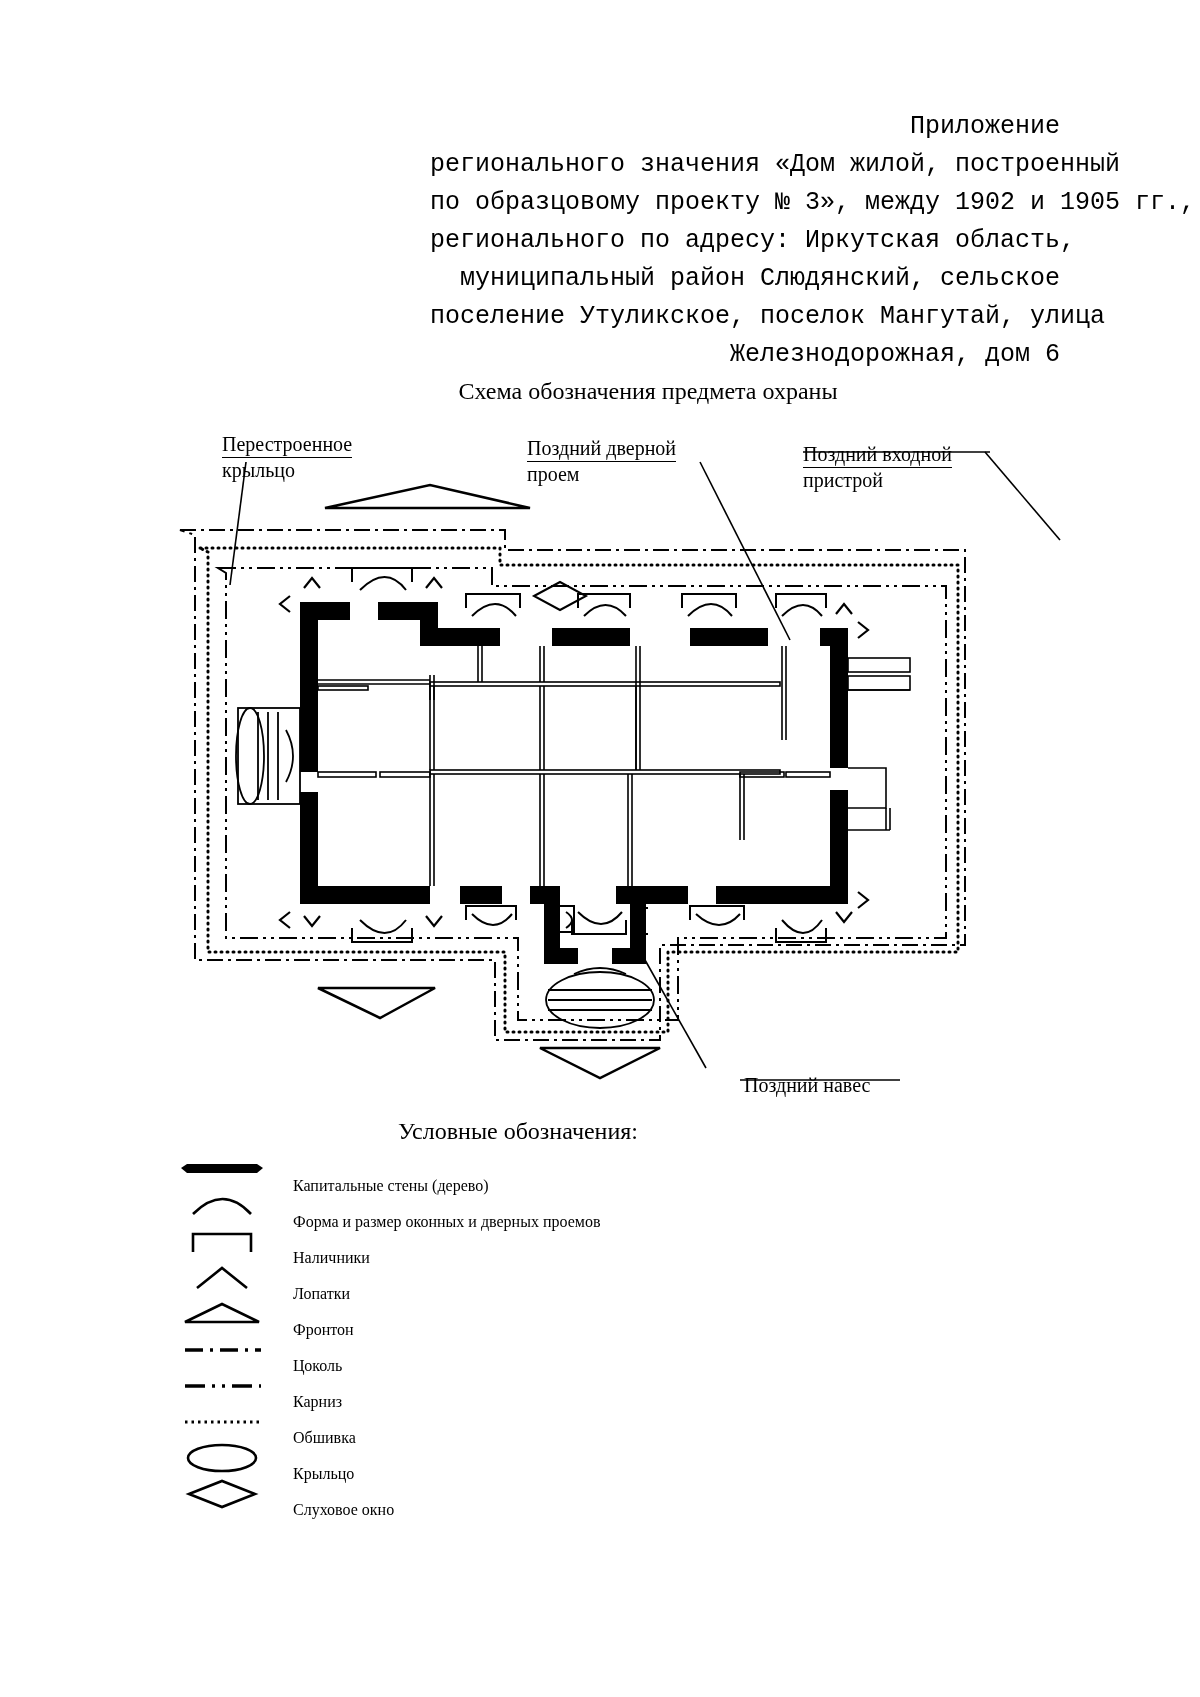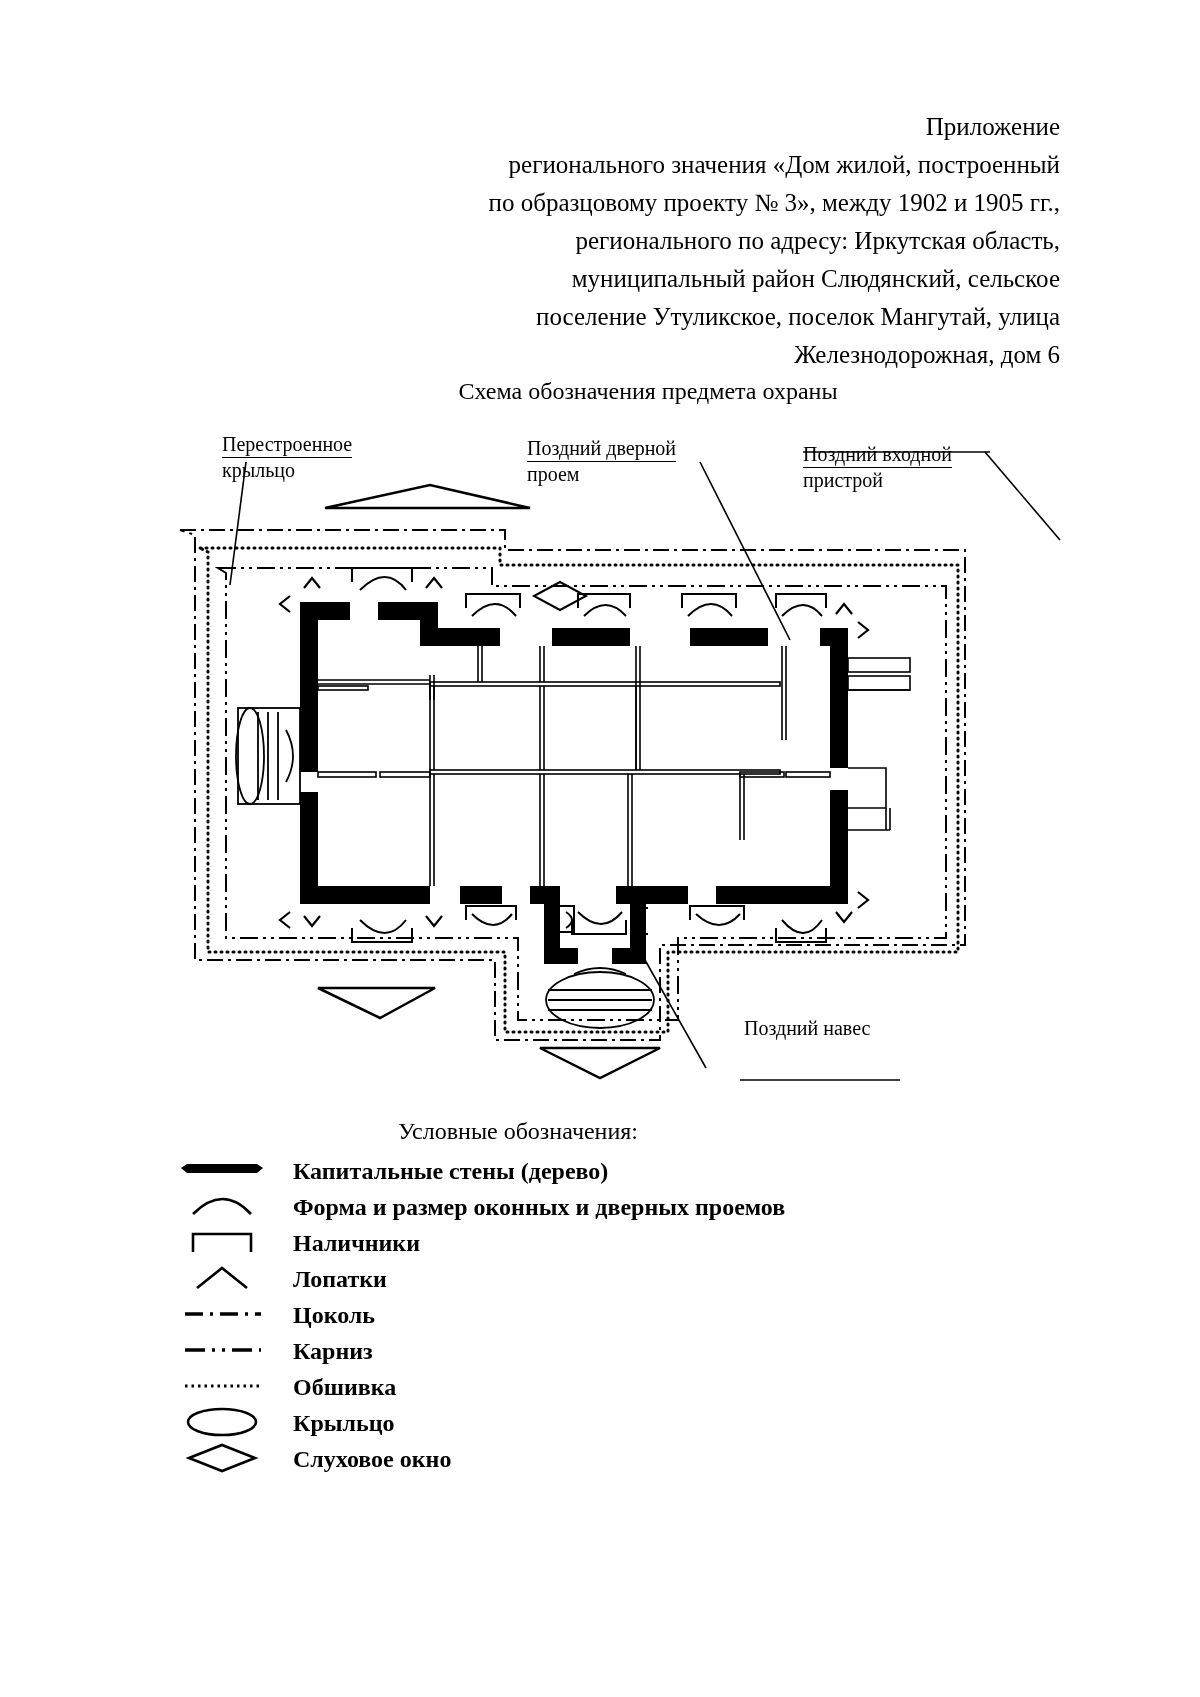--- a/index.html
+++ b/index.html
@@ -19,21 +19,21 @@
   
   #header-block {
     position: absolute;
     left: 430px;
     top: 108px;
     width: 630px;
     text-align: right;
     font-size: 25px;
     line-height: 38px;
   }
-  #header-block div { white-space: nowrap; }
+  #header-block div { white-space: nowrap; font-family: Liberation Mono, monospace; }
 
   
   #scheme-title {
     position: absolute;
     left: 0;
     top: 378px;
     width: 1200px;
     text-align: center;
     font-size: 24px;
     margin-left: 48px;
@@ -54,21 +54,21 @@
     position: absolute;
     font-size: 20px;
     line-height: 25px;
     white-space: nowrap;
   }
   .callout .ul { border-bottom: 1.6px solid #000; display: inline-block; }
 
   #callout-rebuilt-porch { left: 222px; top: 432px; }
   #callout-late-door     { left: 527px; top: 436px; }
   #callout-late-entrance { left: 803px; top: 442px; }
-  #callout-late-canopy   { left: 744px; top: 1016px; }
+  #callout-late-canopy   { left: 744px; top: 1073px; }
 
   
   #plan-svg {
     position: absolute;
     left: 0;
     top: 400px;
   }
 
   
   #legend-list {
@@ -84,25 +84,24 @@
   .legend-sym {
     position: absolute;
     left: 0;
     top: 0;
     width: 100px;
     height: 36px;
   }
   .legend-text {
     position: absolute;
     left: 118px;
-    top: 5px;
-    font-size: 24px;
+    top: 20px;
+    font-size: 16px;
     line-height: 28px;
     white-space: nowrap;
-    font-weight: bold;
   }
 </style>
 </head>
 <body>
 
 <div id="header-block">
   <div>Приложение</div>
   <div>регионального значения «Дом жилой, построенный</div>
   <div>по образцовому проекту № 3», между 1902 и 1905 гг.,</div>
   <div>регионального по адресу: Иркутская область,</div>
@@ -345,20 +344,26 @@
     <div class="legend-text">Наличники</div>
   </div>
 
   <div class="legend-row">
     <svg class="legend-sym" viewBox="0 0 100 36">
       <path d="M22,28 L47,8 L72,28" fill="none" stroke="#000" stroke-width="2.6"></path>
     </svg>
     <div class="legend-text">Лопатки</div>
   </div>
 
+  <div class="legend-row">
+    <svg class="legend-sym" viewBox="0 0 100 36">
+      <path d="M10,26 L47,8 L84,26 Z" fill="none" stroke="#000" stroke-width="2.6"></path>
+    </svg>
+    <div class="legend-text">Фронтон</div>
+  </div>
 
   <div class="legend-row">
     <svg class="legend-sym" viewBox="0 0 100 36">
       <path d="M10,18 L86,18" fill="none" stroke="#000" stroke-width="3.4" stroke-dasharray="18 7 3 7"></path>
     </svg>
     <div class="legend-text">Цоколь</div>
   </div>
 
   <div class="legend-row">
     <svg class="legend-sym" viewBox="0 0 100 36">

